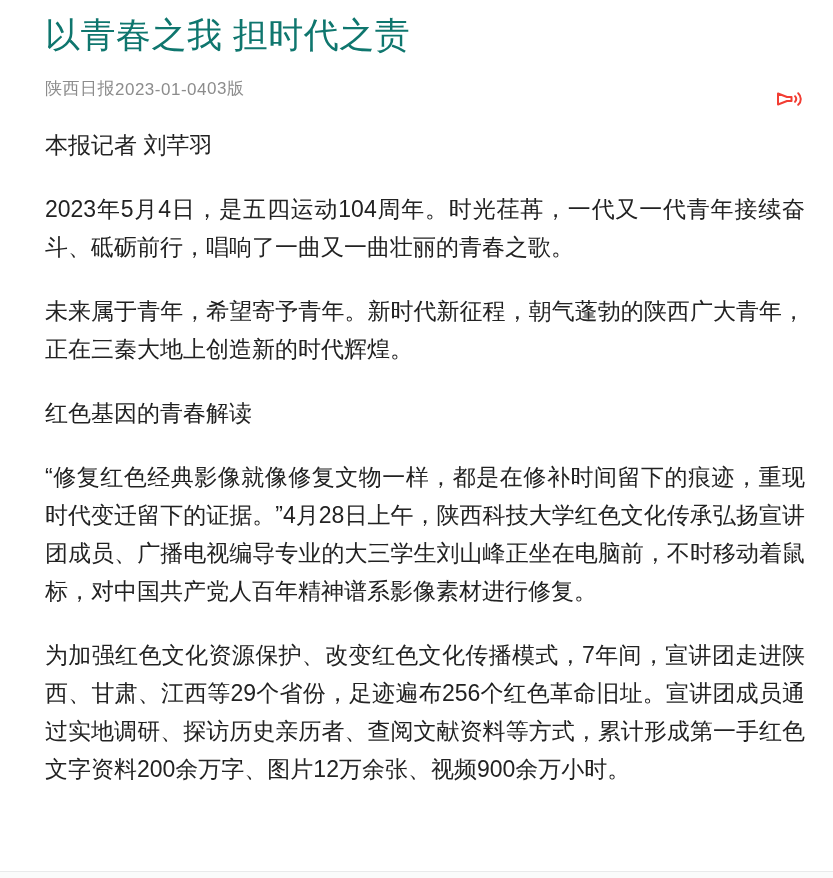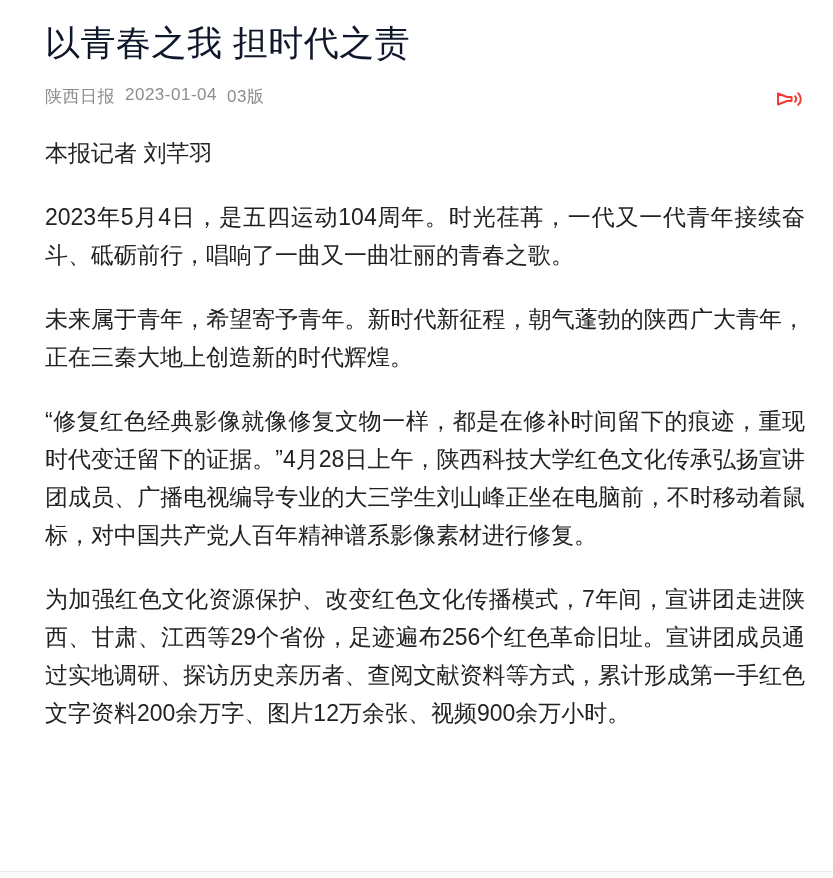--- a/index.html
+++ b/index.html
@@ -10,31 +10,30 @@
   }
   .page {
     position: relative;
     width: 833px;
     height: 878px;
     background: #ffffff;
     overflow: hidden;
     box-sizing: border-box;
   }
   .article-title {
-    margin: 18px 30px 0 45px;
+    margin: 10px 30px 0 45px;
     font-size: 35px;
     font-weight: 400;
     line-height: 1.4;
-    color: #0f172a;
+    color: #0f766e;
     letter-spacing: 0.5px;
   }
   .meta-row {
     display: flex;
-    align-items: flex-start;
-    gap: 10px;
+    align-items: flex-end;
     margin: 18px 30px 0 45px;
     font-size: 17px;
     color: #8c8c8c;
     letter-spacing: 0.5px;
   }
   .audio-btn {
     position: absolute;
     top: 84px;
     right: 27px;
     width: 32px;
@@ -87,19 +86,20 @@
         <path d="M19 9.2 A4.2 4.2 0 0 1 19 14.8"></path>
         <path d="M22.2 6.2 A7.8 7.8 0 0 1 22.2 17.8"></path>
       </svg>
     </span>
   </button>
 
   <div class="content">
     <p>本报记者 刘芊羽</p>
     <p>2023年5月4日，是五四运动104周年。时光荏苒，一代又一代青年接续奋斗、砥砺前行，唱响了一曲又一曲壮丽的青春之歌。</p>
     <p>未来属于青年，希望寄予青年。新时代新征程，朝气蓬勃的陕西广大青年，正在三秦大地上创造新的时代辉煌。</p>
+    <p>红色基因的青春解读</p>
     <p>“修复红色经典影像就像修复文物一样，都是在修补时间留下的痕迹，重现时代变迁留下的证据。”4月28日上午，陕西科技大学红色文化传承弘扬宣讲团成员、广播电视编导专业的大三学生刘山峰正坐在电脑前，不时移动着鼠标，对中国共产党人百年精神谱系影像素材进行修复。</p>
     <p>为加强红色文化资源保护、改变红色文化传播模式，7年间，宣讲团走进陕西、甘肃、江西等29个省份，足迹遍布256个红色革命旧址。宣讲团成员通过实地调研、探访历史亲历者、查阅文献资料等方式，累计形成第一手红色文字资料200余万字、图片12万余张、视频900余万小时。</p>
   </div>
 
   <div class="bottom-strip"></div>
 
 </div>
 
 </body></html>

